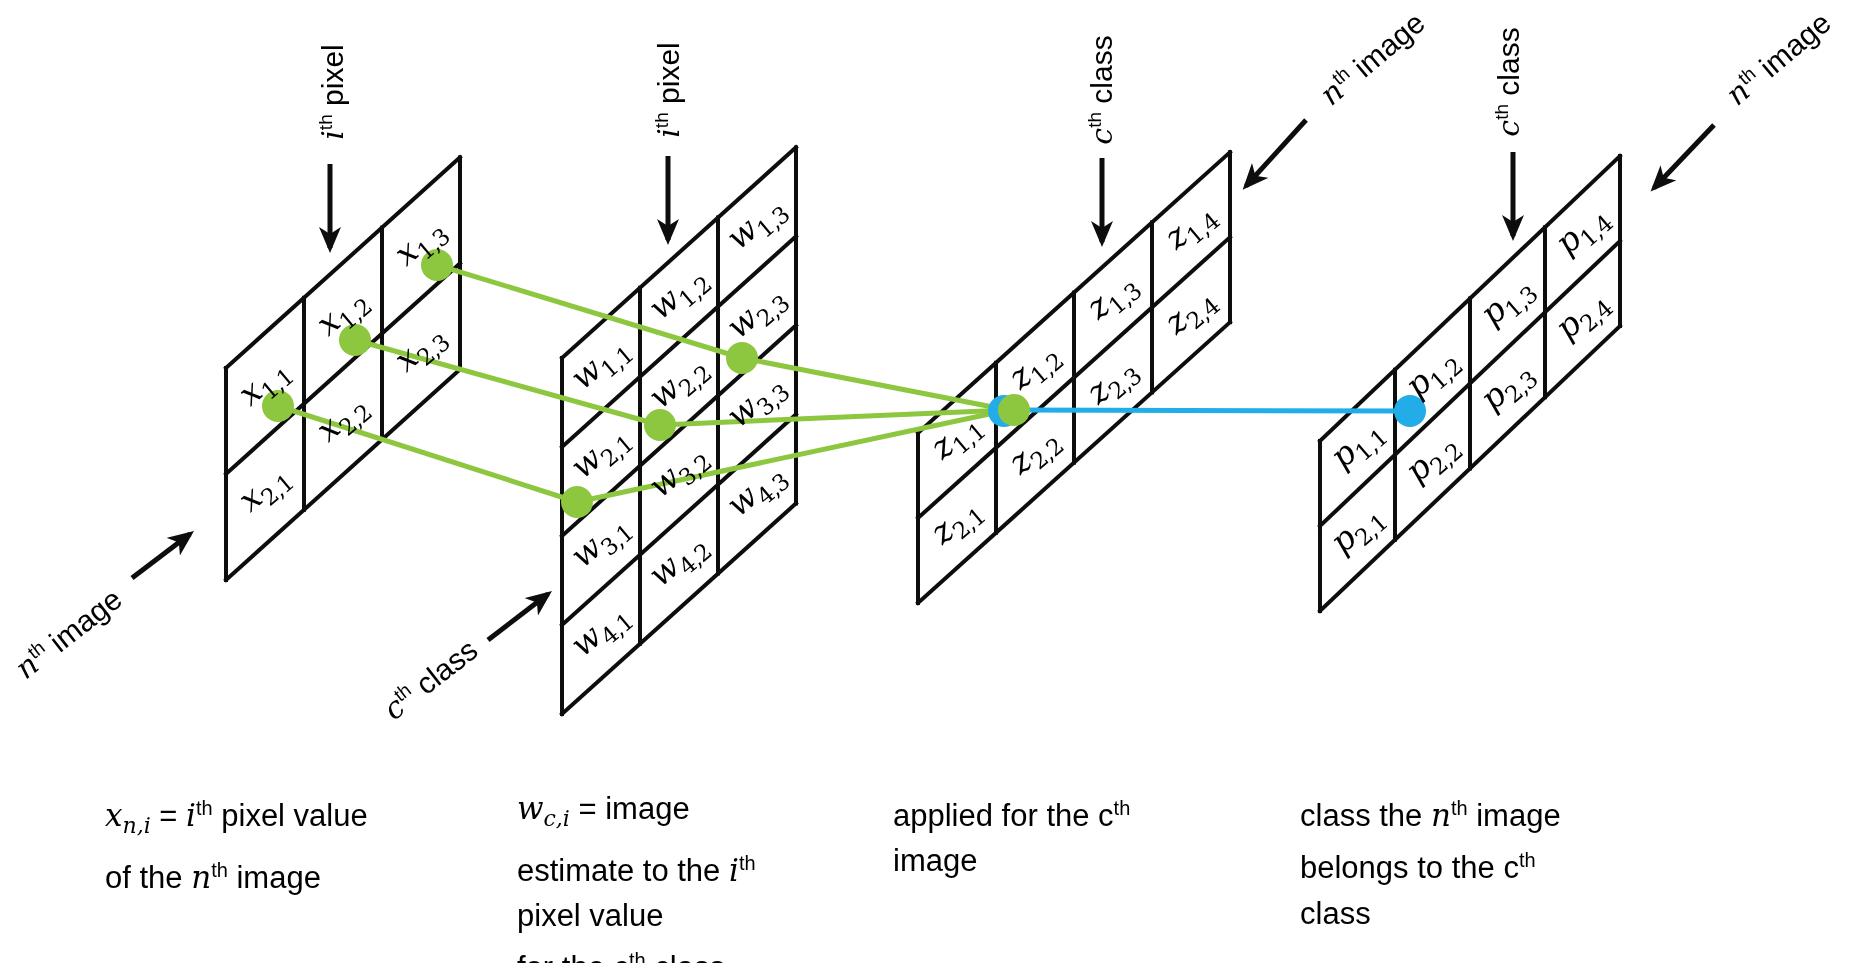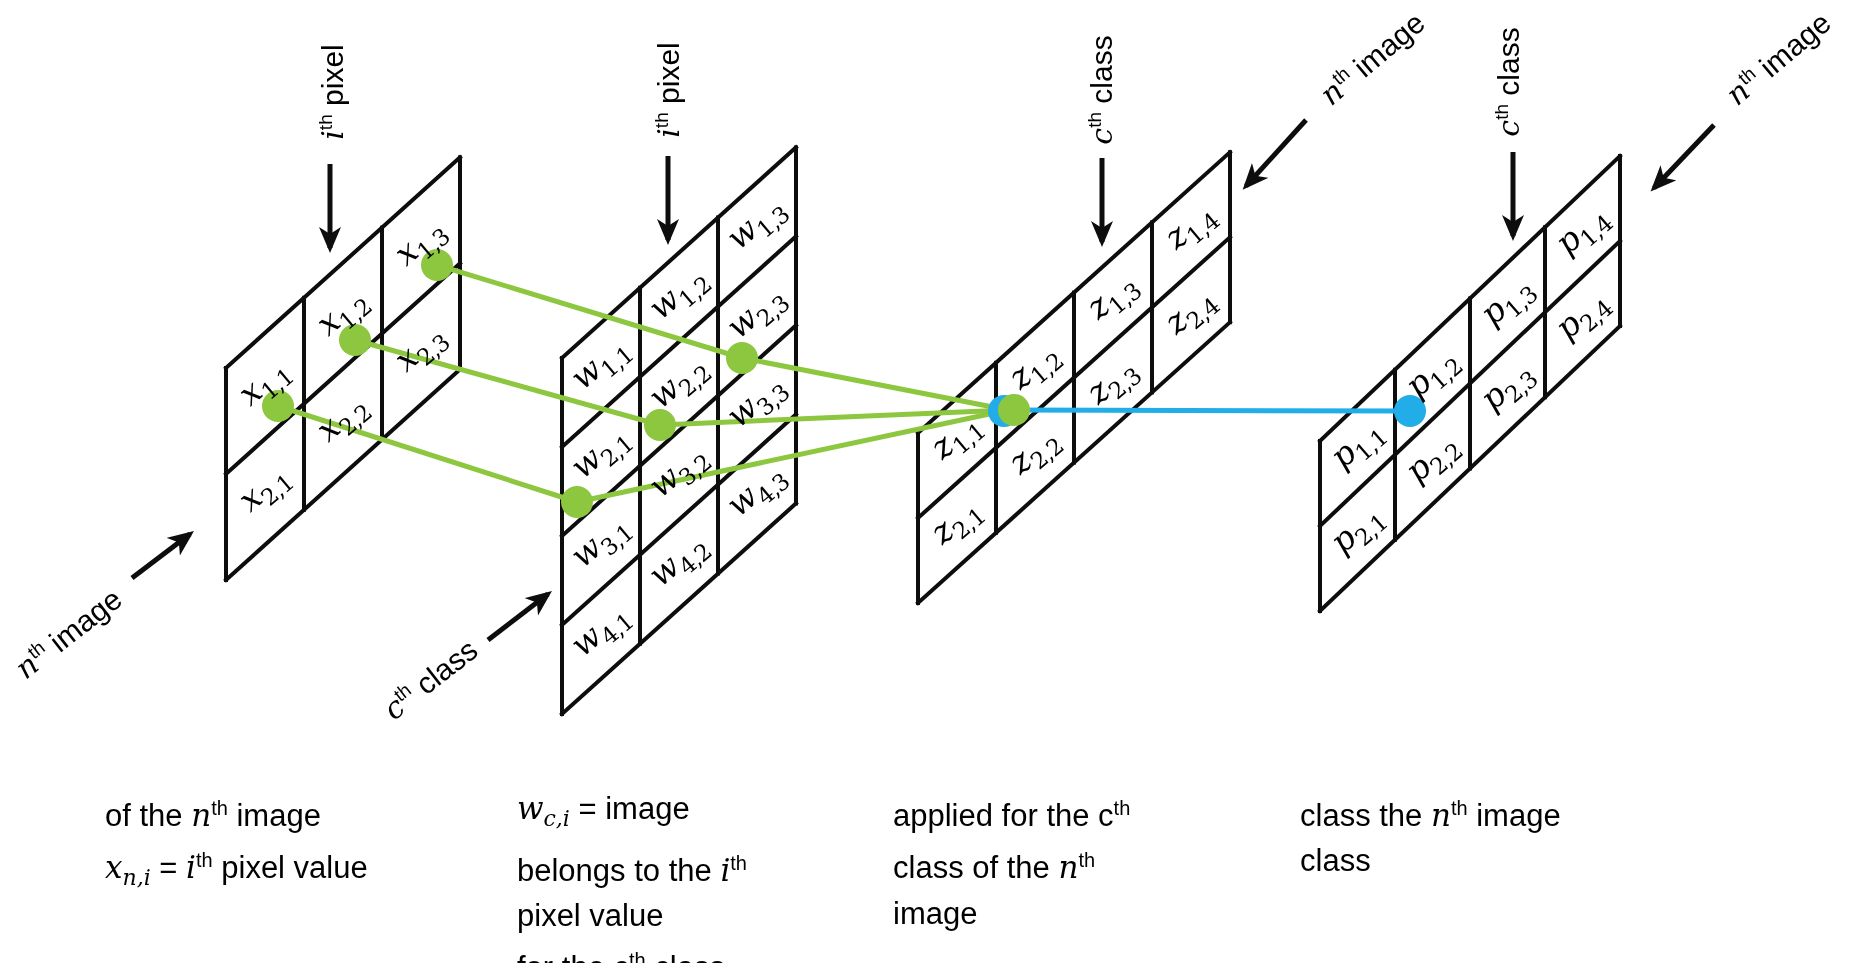--- a/index.html
+++ b/index.html
@@ -138,32 +138,32 @@
       <div class="cell-label" style="left: 1582.5px; top: 319.125px; transform: translate(-50%, -55%) rotate(-41deg);"><span class="var">p</span><sub>2,4</sub></div>
       <div class="ann" style="left: 332px; top: 92px; transform: translate(-50%, -50%) rotate(-90deg);"><span class="var">i</span><sup>th</sup><span> pixel</span></div>
       <div class="ann" style="left: 668px; top: 90px; transform: translate(-50%, -50%) rotate(-90deg);"><span class="var">i</span><sup>th</sup><span> pixel</span></div>
       <div class="ann" style="left: 1101px; top: 90px; transform: translate(-50%, -50%) rotate(-90deg);"><span class="var">c</span><sup>th</sup><span> class</span></div>
       <div class="ann" style="left: 1372px; top: 58px; transform: translate(-50%, -50%) rotate(-40deg);"><span class="var">n</span><sup>th</sup><span> image</span></div>
       <div class="ann" style="left: 1508px; top: 82px; transform: translate(-50%, -50%) rotate(-90deg);"><span class="var">c</span><sup>th</sup><span> class</span></div>
       <div class="ann" style="left: 1778px; top: 58px; transform: translate(-50%, -50%) rotate(-40deg);"><span class="var">n</span><sup>th</sup><span> image</span></div>
       <div class="ann" style="left: 68px; top: 633px; transform: translate(-50%, -50%) rotate(-38deg);"><span class="var">n</span><sup>th</sup><span> image</span></div>
       <div class="ann" style="left: 430px; top: 679px; transform: translate(-50%, -50%) rotate(-38deg);"><span class="var">c</span><sup>th</sup><span> class</span></div>
       <div class="cap" style="left: 105px; top: 786px;">
+        <div class="cap-line"><span class="var">x</span><sub class="var">n,i</sub><span> = </span><span class="var">i</span><sup>th</sup><span> pixel value</span></div>
         <div class="cap-line"><span>of the </span><span class="var">n</span><sup>th</sup><span> image</span></div>
-        <div class="cap-line"><span class="var">x</span><sub class="var">n,i</sub><span> = </span><span class="var">i</span><sup>th</sup><span> pixel value</span></div>
       </div>
       <div class="cap" style="left: 517px; top: 786px;">
         <div class="cap-line"><span class="var">w</span><sub class="var">c,i</sub><span> = image</span></div>
-        <div class="cap-line"><span>belongs to the </span><span class="var">i</span><sup>th</sup></div>
+        <div class="cap-line"><span>estimate to the </span><span class="var">i</span><sup>th</sup></div>
         <div class="cap-line"><span>pixel value</span></div>
         <div class="cap-line"><span>for the c</span><sup>th</sup><span> class</span></div>
       </div>
       <div class="cap" style="left: 893px; top: 786px;">
         <div class="cap-line"><span>applied for the c</span><sup>th</sup></div>
-        <div class="cap-line"><span>class of the </span><span class="var">n</span><sup>th</sup></div>
         <div class="cap-line"><span>image</span></div>
       </div>
       <div class="cap" style="left: 1300px; top: 786px;">
         <div class="cap-line"><span>class the </span><span class="var">n</span><sup>th</sup><span> image</span></div>
+        <div class="cap-line"><span>belongs to the c</span><sup>th</sup></div>
         <div class="cap-line"><span>class</span></div>
       </div>
     </div>
 </div>
 
 </body></html>

